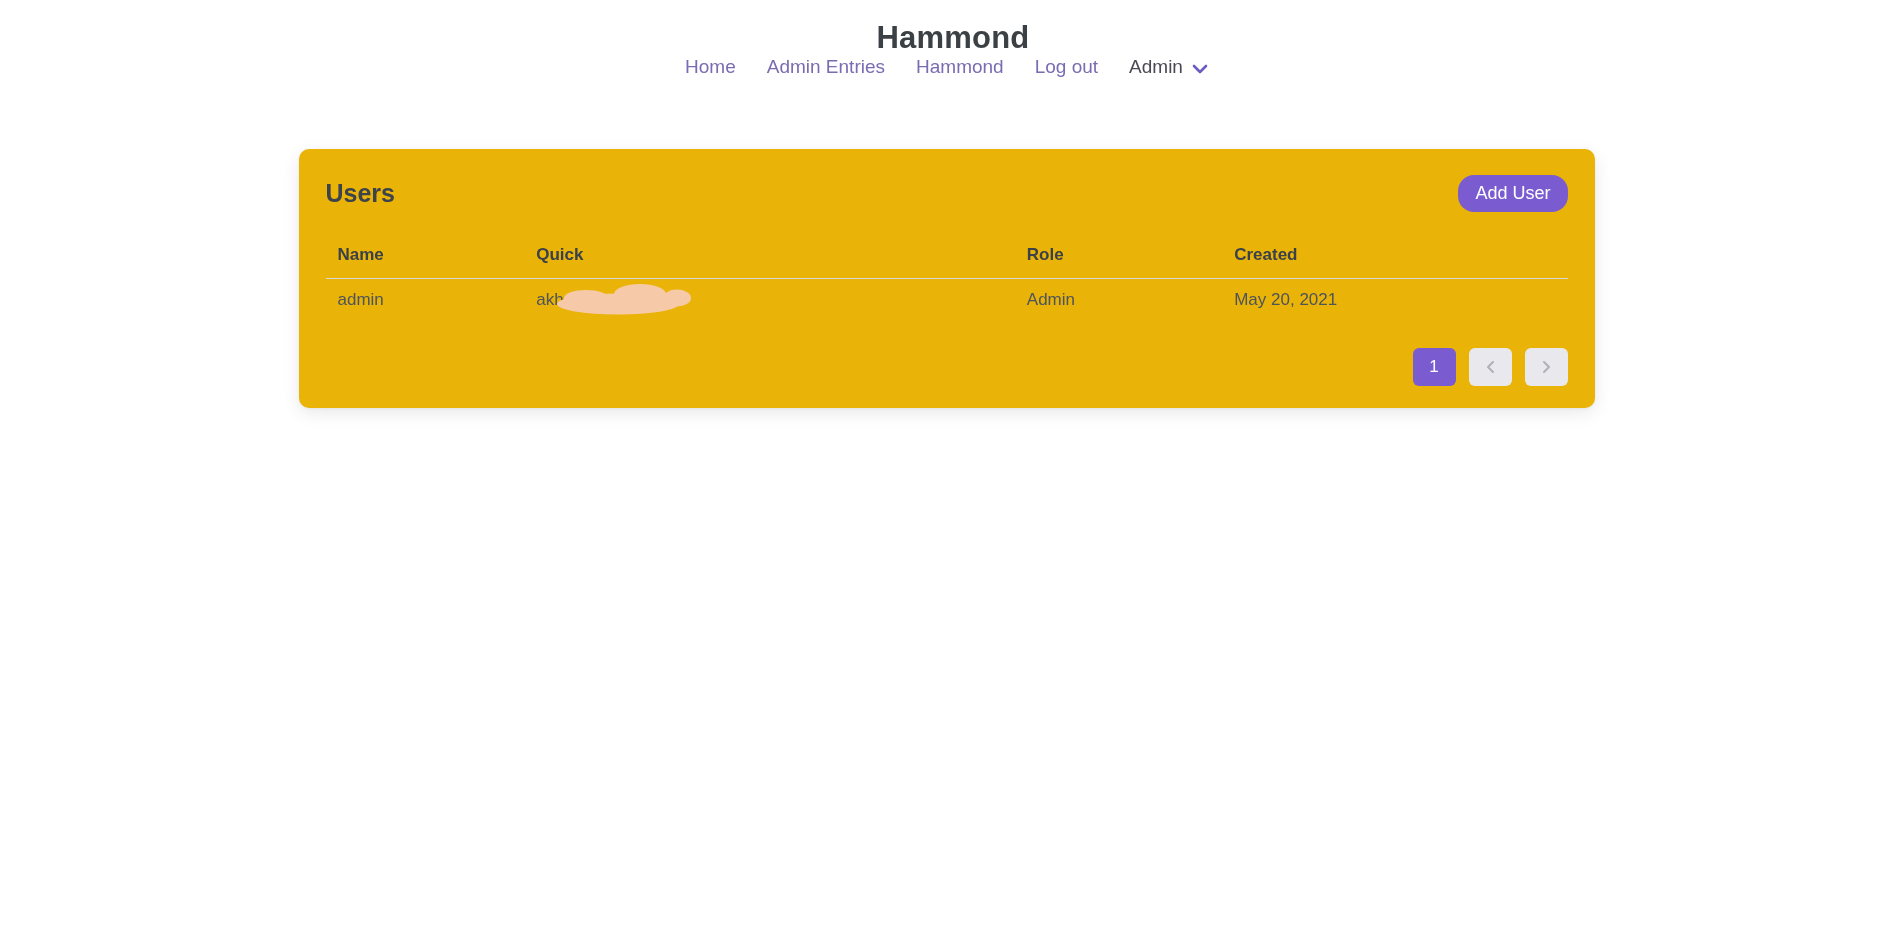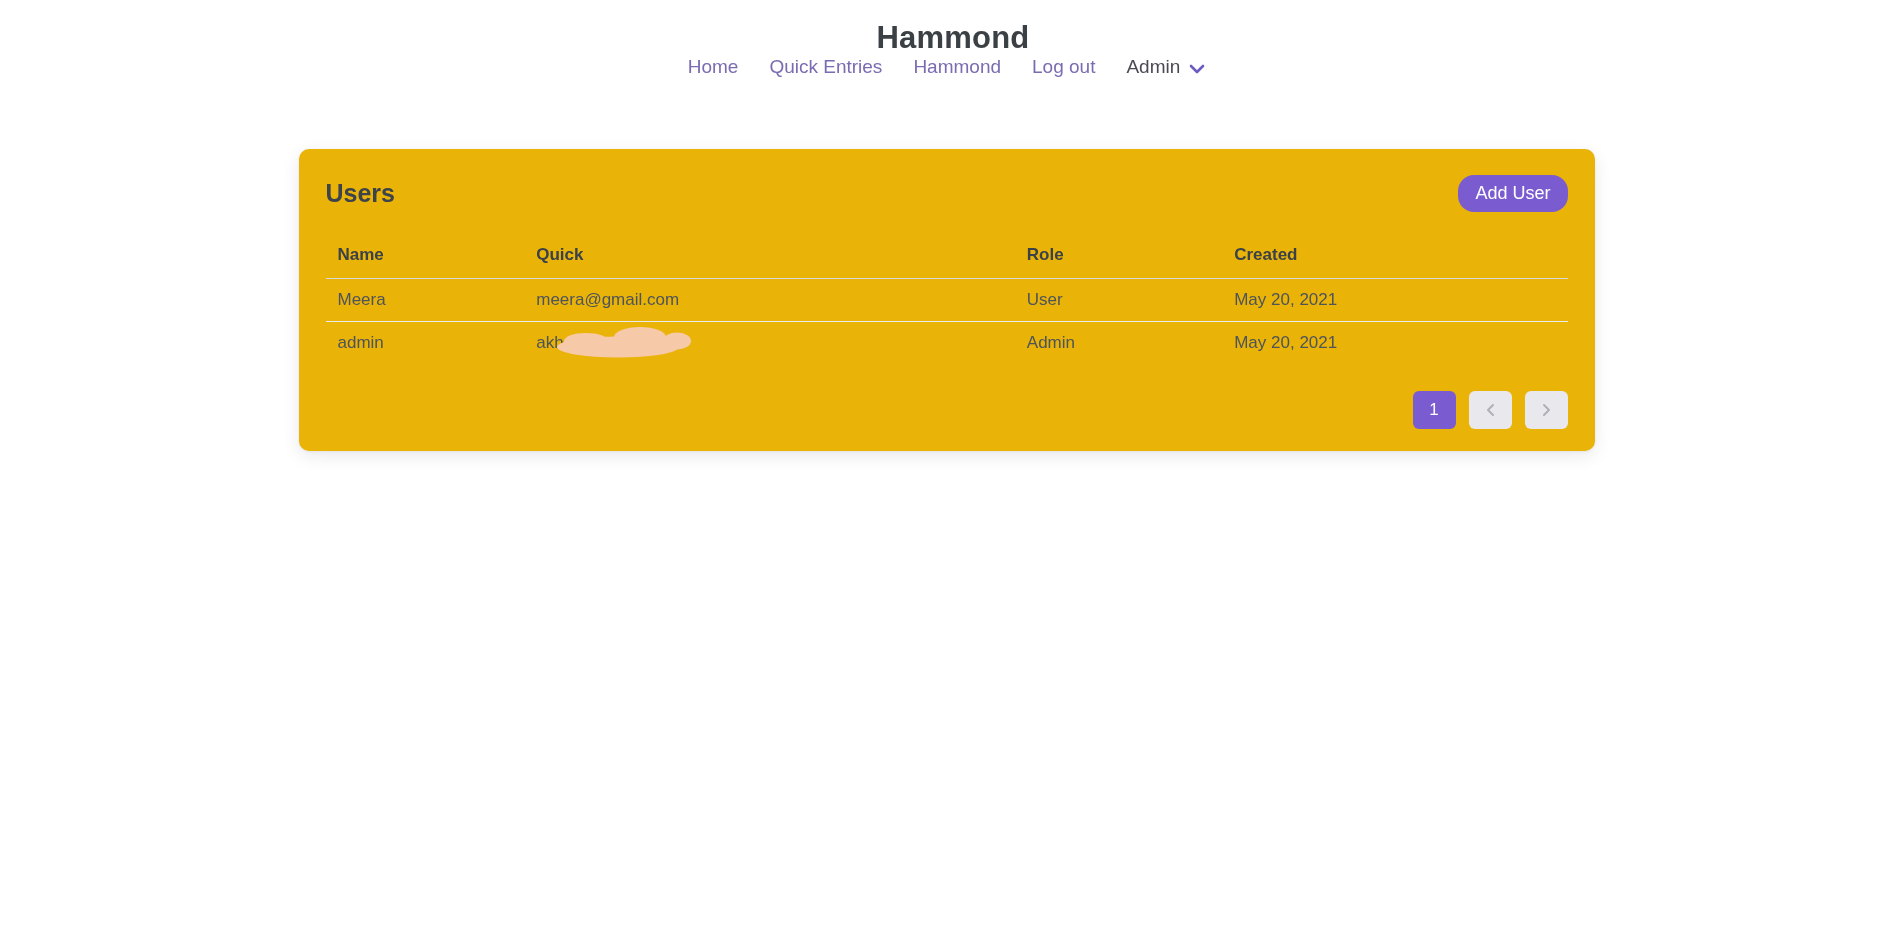--- a/index.html
+++ b/index.html
@@ -151,21 +151,21 @@
   }
 </style>
 </head>
 <body>
 
 <header class="app-header">
   <div class="container">
     <a class="brand">Hammond</a>
     <nav class="nav">
       <a>Home</a>
-      <a>Quick Entries</a>
+      <a>Admin Entries</a>
       <a>Hammond</a>
       <a>Log out</a>
       <div class="user-menu">
         <span class="user-label">Admin</span>
         <svg class="chevron-down" viewBox="0 0 16 10">
           <polyline points="2,2 8,8 14,2"></polyline>
         </svg>
       </div>
     </nav>
   </div>
@@ -189,26 +189,20 @@
         </colgroup>
         <thead>
           <tr>
             <th>Name</th>
             <th>Quick</th>
             <th>Role</th>
             <th>Created</th>
           </tr>
         </thead>
         <tbody>
-          <tr>
-            <td>Meera</td>
-            <td>meera@gmail.com</td>
-            <td>User</td>
-            <td>May 20, 2021</td>
-          </tr>
           <tr>
             <td>admin</td>
             <td>
               <span class="email-cell-inner">
                 <span>akh</span>
                 <svg class="redaction-scribble" viewBox="0 0 136 38">
                   <ellipse cx="62" cy="23" rx="61" ry="10.5" fill="#f6c9a8"></ellipse>
                   <ellipse cx="84" cy="13" rx="26" ry="10" fill="#f6c9a8"></ellipse>
                   <ellipse cx="121" cy="17" rx="14" ry="8.5" fill="#f6c9a8"></ellipse>
                   <ellipse cx="30" cy="17" rx="22" ry="8" fill="#f6c9a8"></ellipse>

